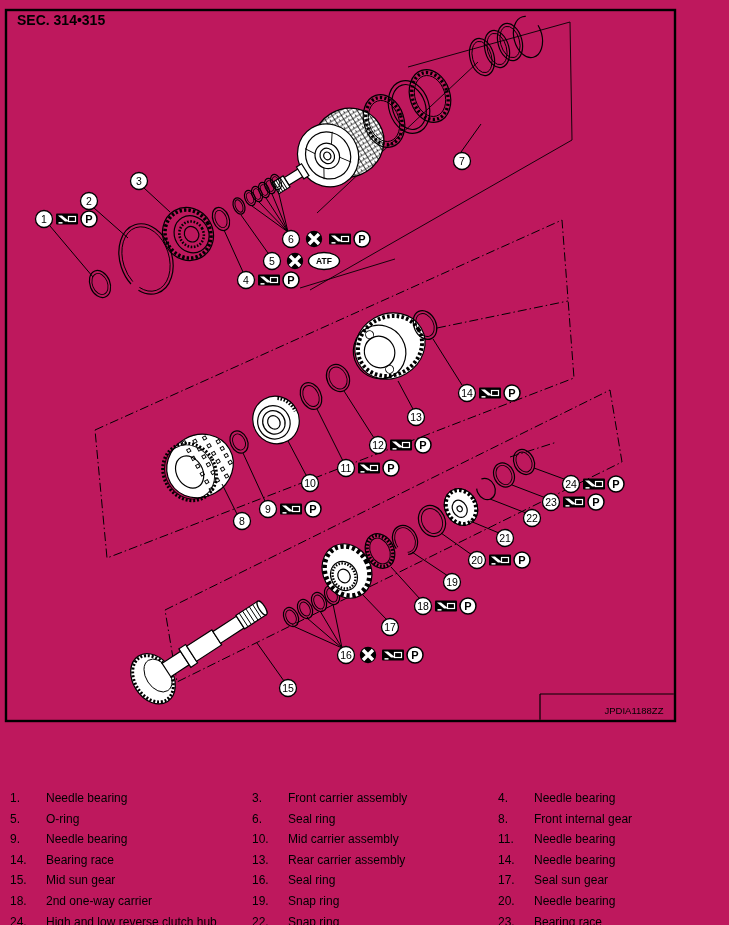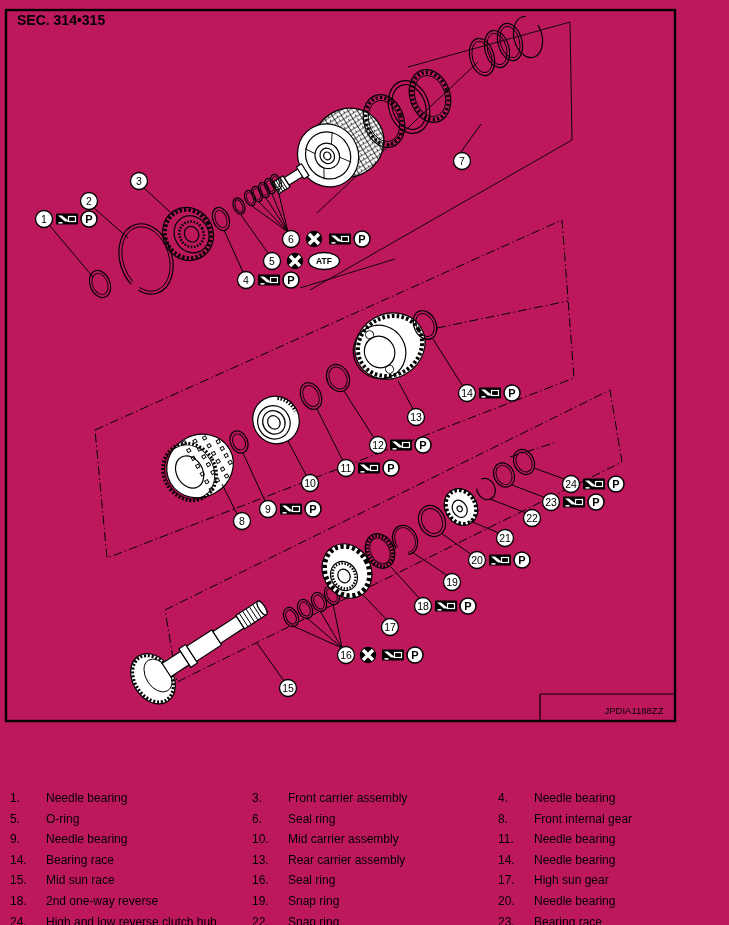--- a/index.html
+++ b/index.html
@@ -460,24 +460,24 @@
   <div class="pl-item"><span class="pl-num">4.</span><span>Needle bearing</span></div>
   <div class="pl-item"><span class="pl-num">5.</span><span>O-ring</span></div>
   <div class="pl-item"><span class="pl-num">6.</span><span>Seal ring</span></div>
   <div class="pl-item"><span class="pl-num">8.</span><span>Front internal gear</span></div>
   <div class="pl-item"><span class="pl-num">9.</span><span>Needle bearing</span></div>
   <div class="pl-item"><span class="pl-num">10.</span><span>Mid carrier assembly</span></div>
   <div class="pl-item"><span class="pl-num">11.</span><span>Needle bearing</span></div>
   <div class="pl-item"><span class="pl-num">14.</span><span>Bearing race</span></div>
   <div class="pl-item"><span class="pl-num">13.</span><span>Rear carrier assembly</span></div>
   <div class="pl-item"><span class="pl-num">14.</span><span>Needle bearing</span></div>
-  <div class="pl-item"><span class="pl-num">15.</span><span>Mid sun race</span></div>
+  <div class="pl-item"><span class="pl-num">15.</span><span>Mid sun gear</span></div>
   <div class="pl-item"><span class="pl-num">16.</span><span>Seal ring</span></div>
-  <div class="pl-item"><span class="pl-num">17.</span><span>High sun gear</span></div>
-  <div class="pl-item"><span class="pl-num">18.</span><span>2nd one-way reverse</span></div>
+  <div class="pl-item"><span class="pl-num">17.</span><span>Seal sun gear</span></div>
+  <div class="pl-item"><span class="pl-num">18.</span><span>2nd one-way carrier</span></div>
   <div class="pl-item"><span class="pl-num">19.</span><span>Snap ring</span></div>
   <div class="pl-item"><span class="pl-num">20.</span><span>Needle bearing</span></div>
   <div class="pl-item"><span class="pl-num">24.</span><span>High and low reverse clutch hub</span></div>
   <div class="pl-item"><span class="pl-num">22.</span><span>Snap ring</span></div>
   <div class="pl-item"><span class="pl-num">23.</span><span>Bearing race</span></div>
   <div class="pl-item"><span class="pl-num">24.</span><span>Needle bearing</span></div>
 </div>
 
 </div>
 

